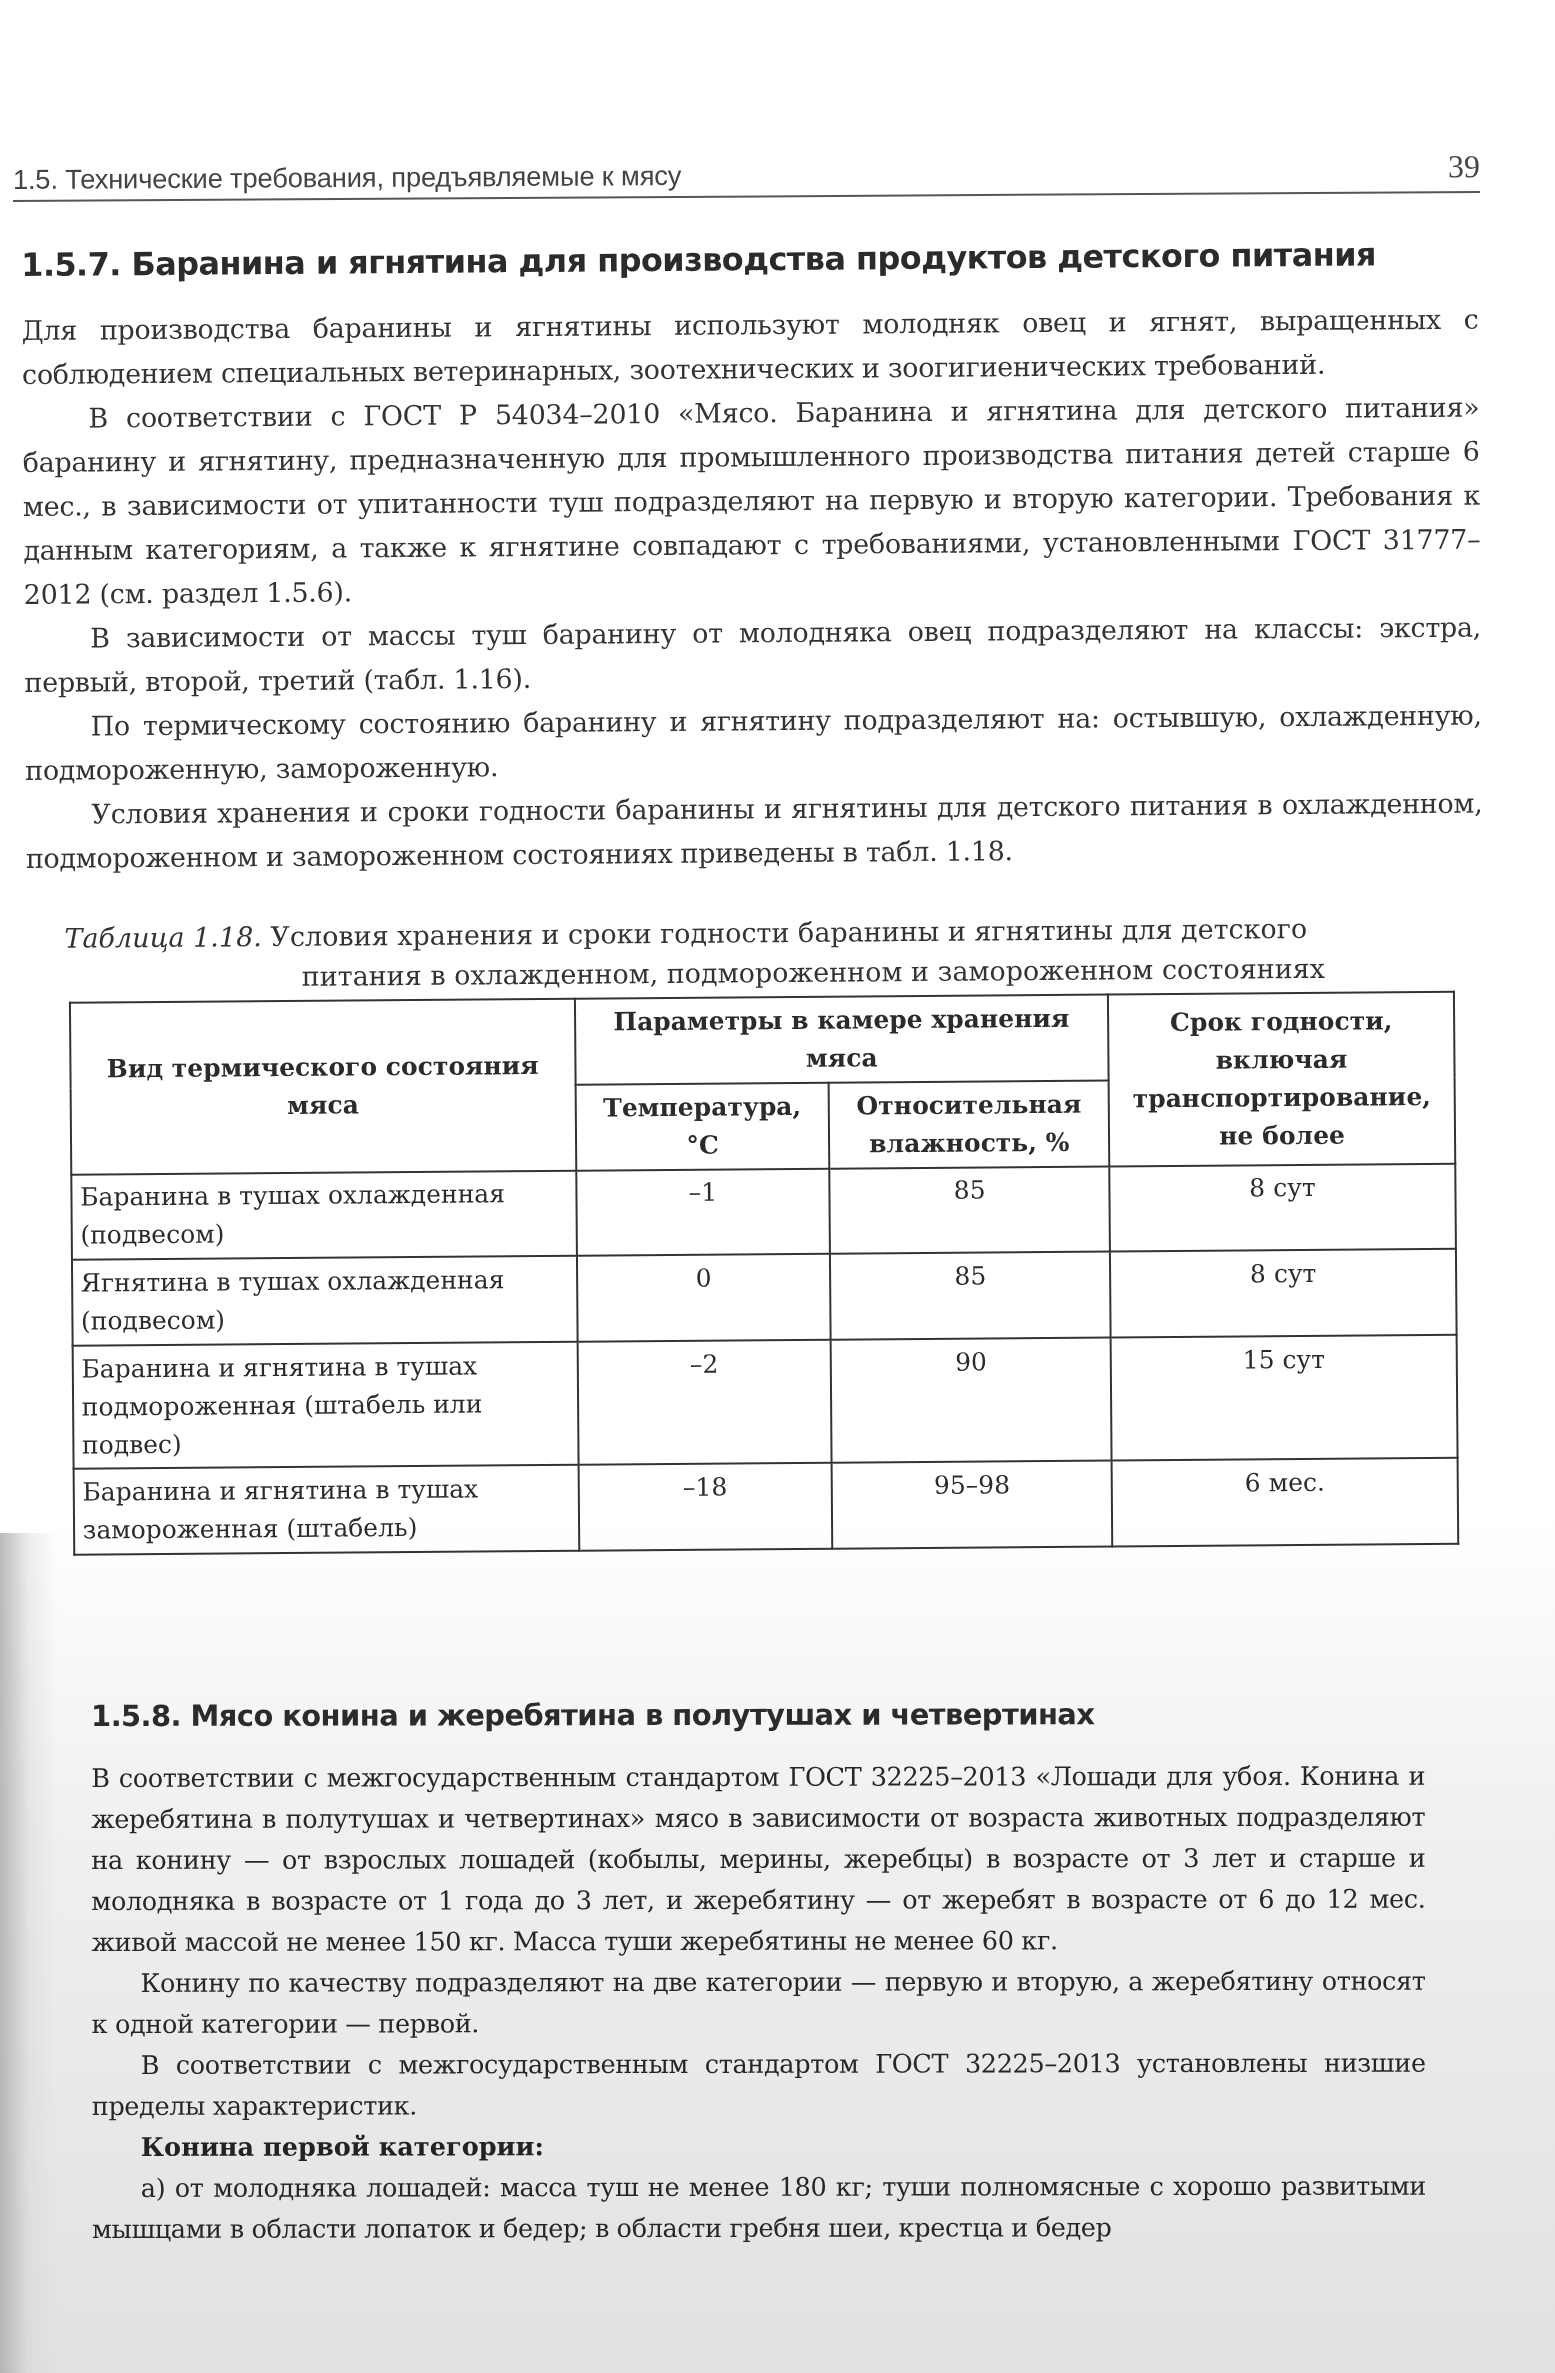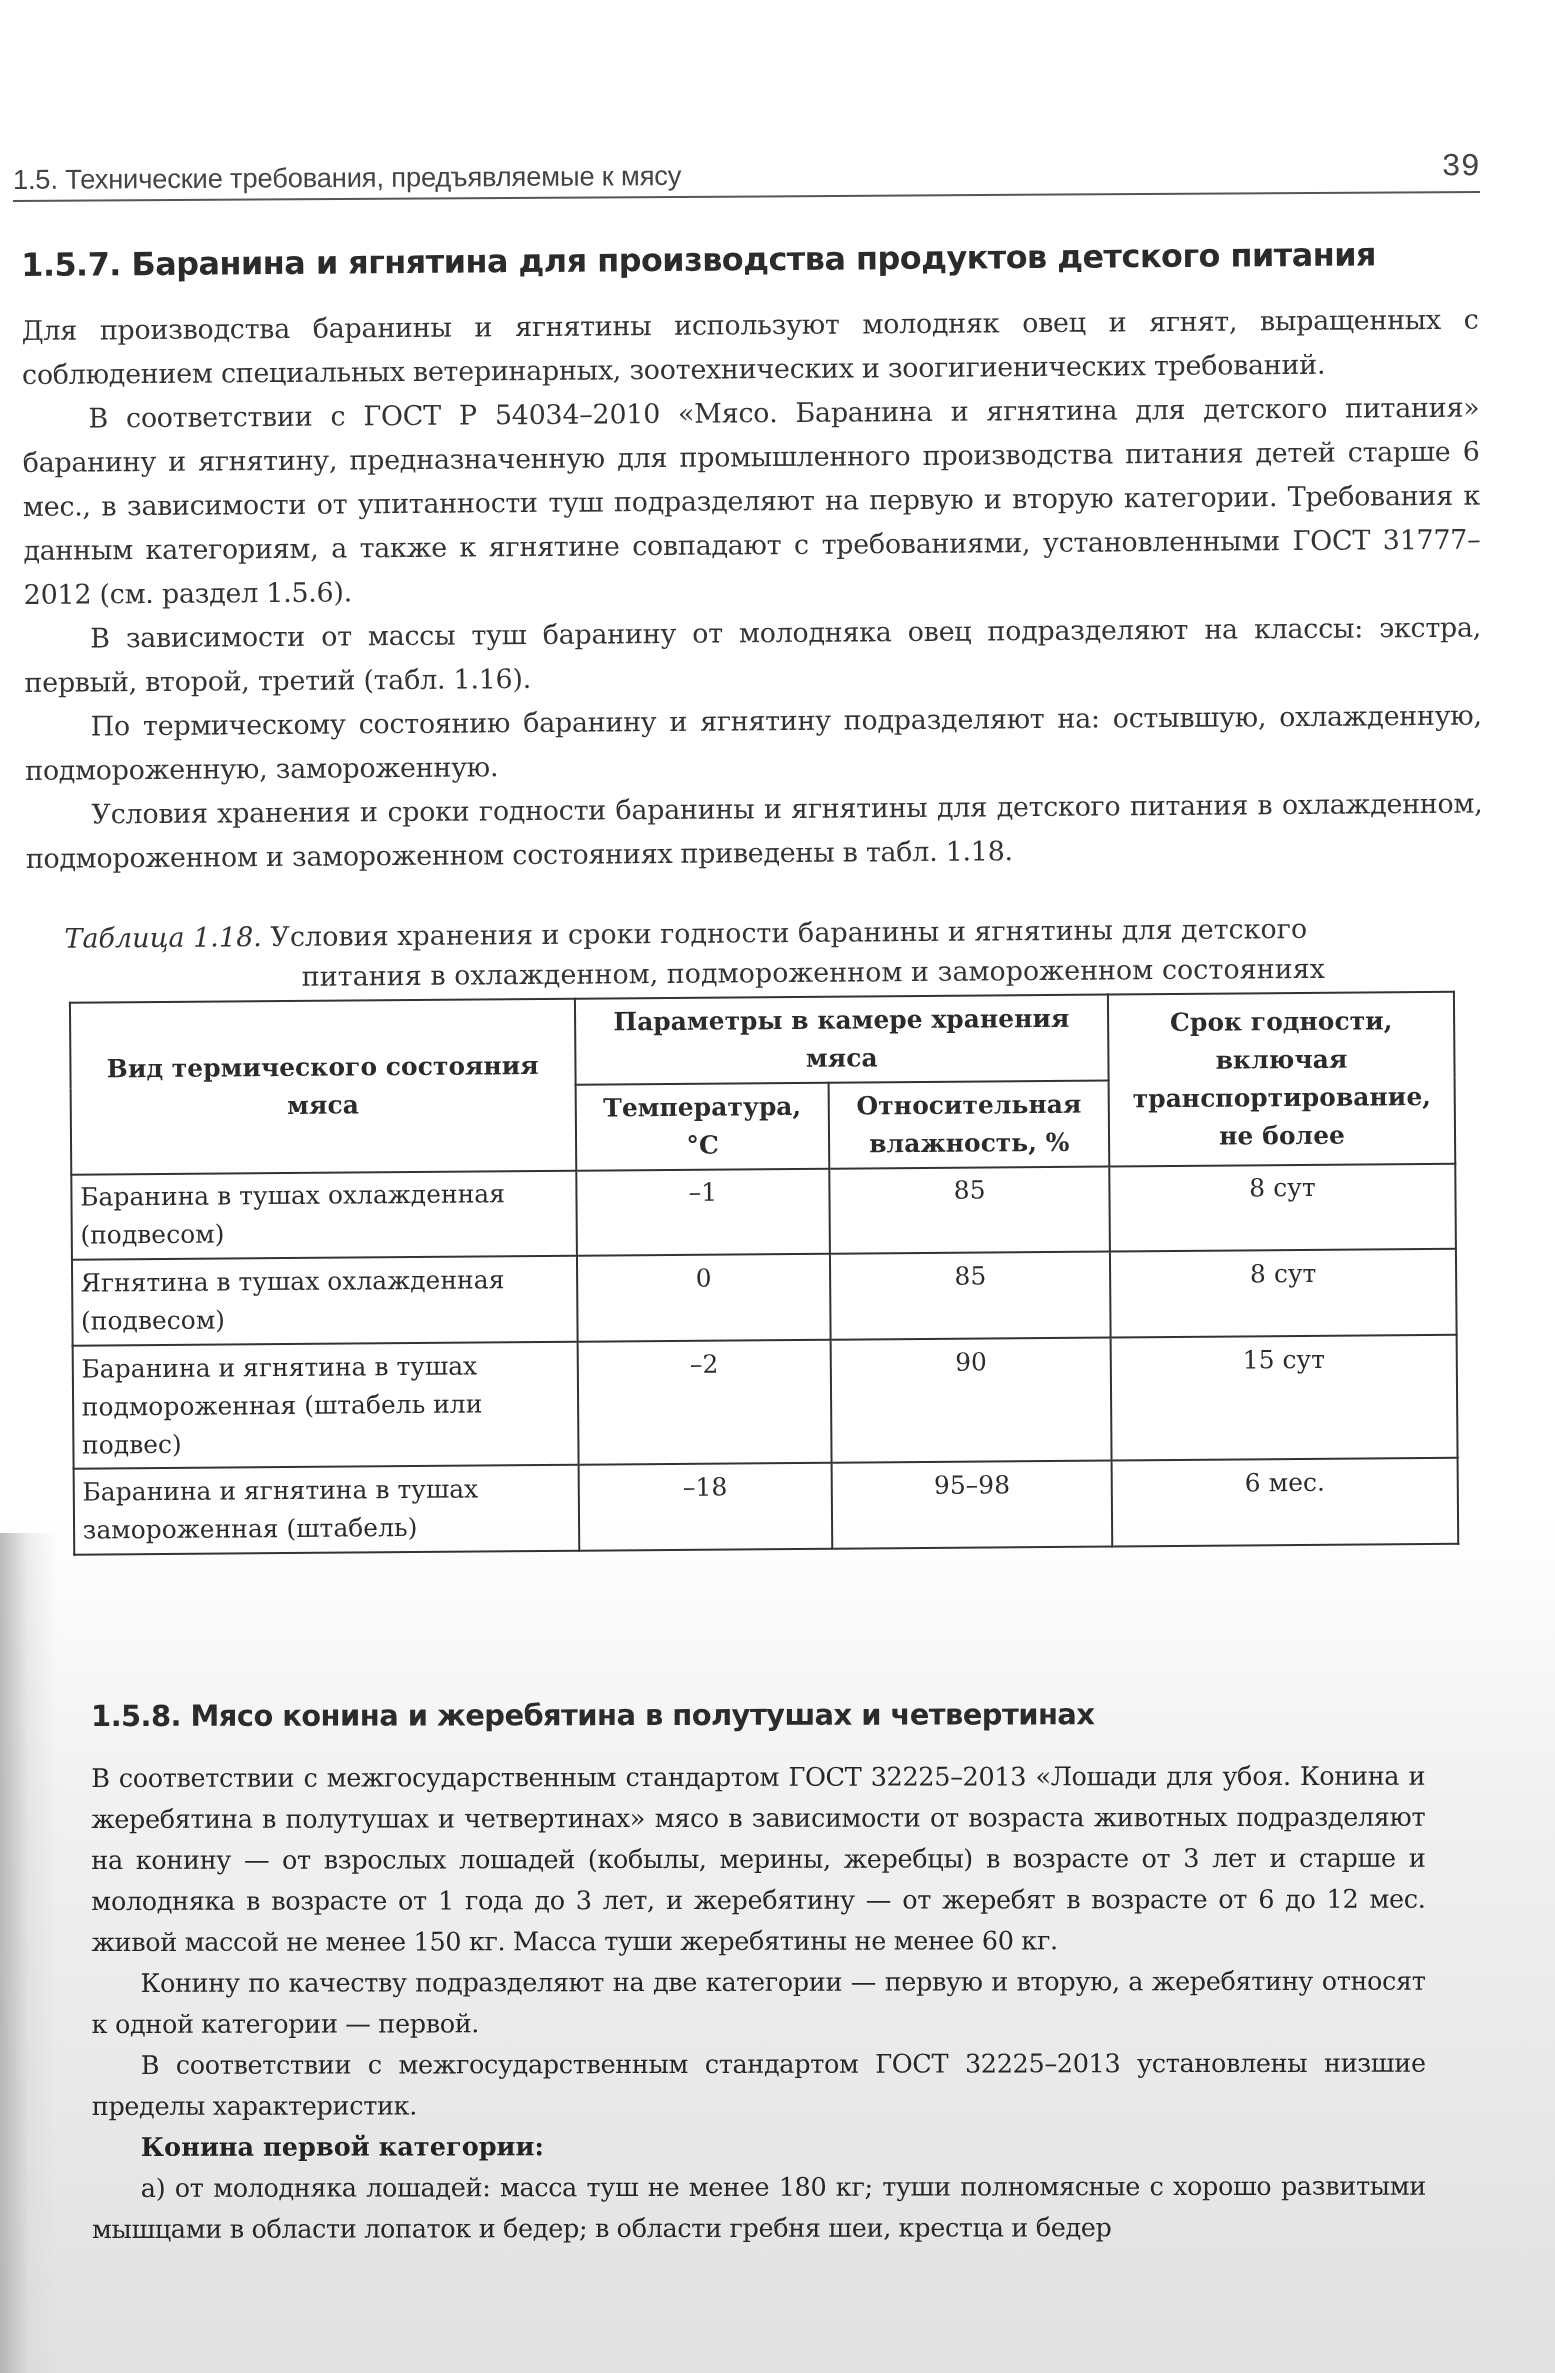--- a/index.html
+++ b/index.html
@@ -38,21 +38,21 @@
       transform-origin: left bottom;
     }
     .running-header .section {
       position: absolute; left: 0; bottom: 3.8px;
       font-family: "Liberation Sans", "DejaVu Sans", sans-serif;
       font-size: 27.4px; color: #444;
       letter-spacing: -0.2px;
     }
     .running-header .page-num {
       position: absolute; right: 0; bottom: 5.7px;
-      font-family: Liberation Mono, monospace;
+      font-family: Liberation Serif, serif;
       font-size: 32px; color: #444;
     }
 
     .content {
       position: absolute;
       left: 21px; top: 246px; width: 1457px;
       transform: rotate(-0.45deg);
       transform-origin: left top;
     }
     h2.section-title {

